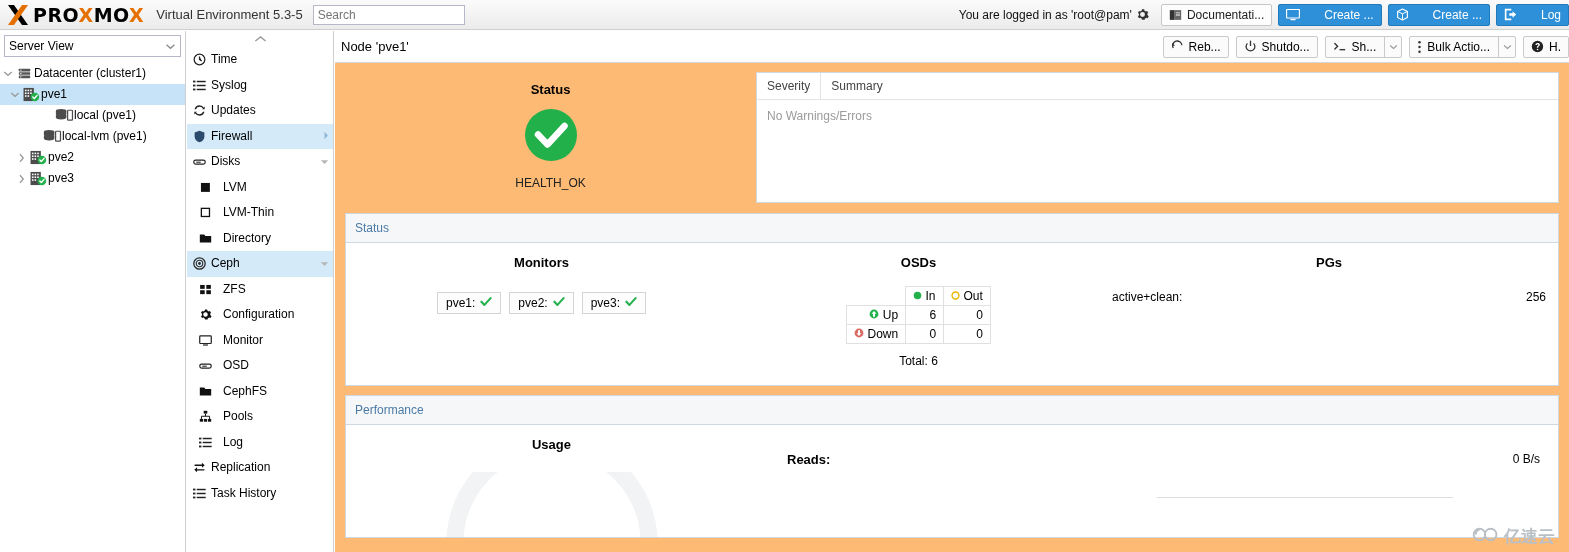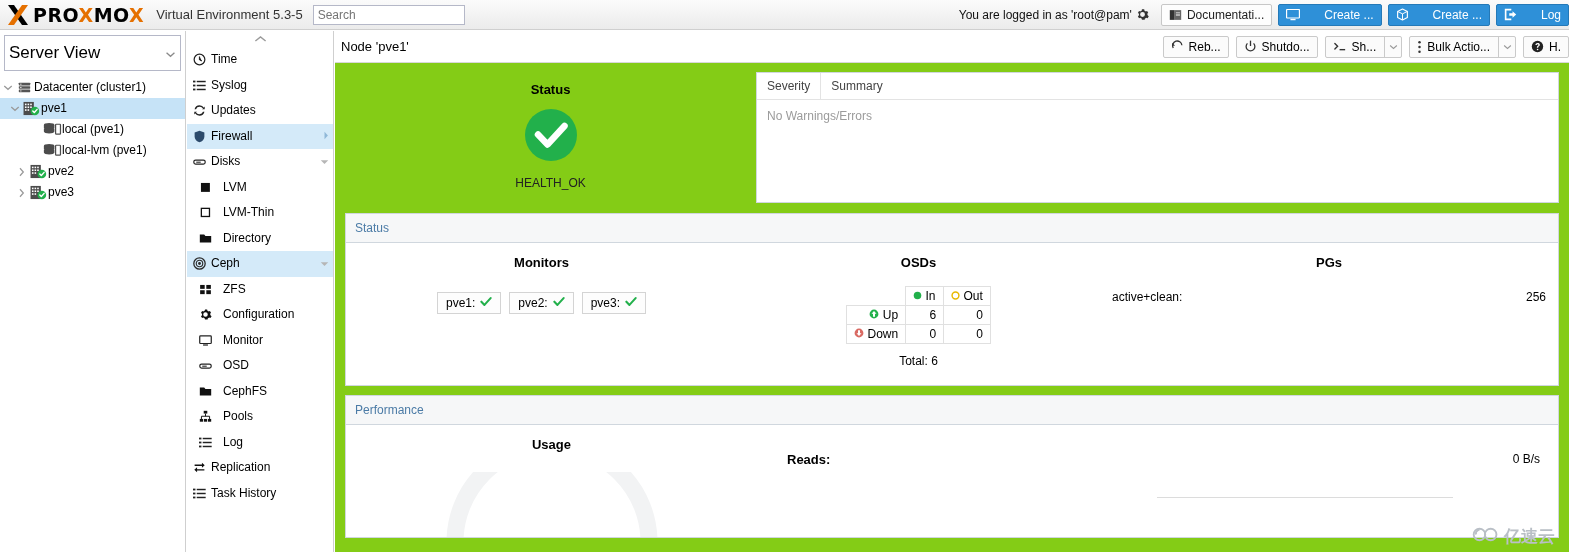--- a/index.html
+++ b/index.html
@@ -59,24 +59,24 @@
     background: #2e90d8; border: 1px solid #2479b8; color: #fff; gap: 24px;
   }
   .hbtn svg { display: block; flex: 0 0 auto; }
 
   
   #treepanel {
     position: absolute; left: 0; top: 31px; width: 186px; height: 521px;
     background: #fff; border-right: 1px solid #cfcfcf;
   }
   #serverview {
-    height: 36px; margin: 4px 4px 2px 4px;
+    height: 22px; margin: 4px 4px 2px 4px;
     border: 1px solid #b5b8c8; background: #fff;
     display: flex; align-items: center; padding: 0 4px;
-    font-size: 17px; cursor: pointer;
+    font-size: 12px; cursor: pointer;
   }
   #serverview .caret { margin-left: auto; }
   #tree { padding-top: 4px; }
   .tnode {
     display: flex; align-items: center; height: 21px;
     font-size: 12px; white-space: nowrap; cursor: pointer; padding-right: 3px;
   }
   .tnode.sel { background: #c6e3f7; }
   .twist { width: 15px; flex: 0 0 15px; display: flex; justify-content: center; }
   .tico { width: 19px; flex: 0 0 19px; display: flex; align-items: center; justify-content: center; }
@@ -94,21 +94,21 @@
   }
   .nitem.sel { background: #d4eaf9; }
   .nitem .nico { width: 24px; flex: 0 0 24px; display: flex; align-items: center; justify-content: center; }
   .nitem.child .nico { width: 36px; flex: 0 0 36px; justify-content: center; }
   .nitem .nlabel { line-height: 25px; }
   .nitem .narrow { margin-left: auto; color: #8fb8d8; font-size: 10px; }
 
   
   #content {
     position: absolute; left: 335px; top: 31px; width: 1234px; height: 521px;
-    background: #84cc16; overflow: hidden;
+    background: #fdba74; overflow: hidden;
   }
   #nodebar {
     height: 32px; border-bottom: 1px solid #d8d8d8;
     display: flex; align-items: center; background: #fff;
   }
   #nodetitle { font-size: 13px; padding-left: 6px; }
   #nodebtns { margin-left: auto; display: flex; align-items: flex-start; padding-right: 0; }
   .tbtn {
     height: 22px; display: flex; align-items: center; gap: 5px;
     padding: 0 7px; margin-left: 7px; white-space: nowrap;
@@ -308,21 +308,21 @@
               <rect x="7.6" y="5.8" width="1.7" height="1.7"></rect>
               <rect x="2" y="8.8" width="1.7" height="1.7"></rect>
               <rect x="4.8" y="8.8" width="1.7" height="1.7"></rect>
             </g>
             <circle cx="12.6" cy="10.6" r="4.6" fill="#22b04b"></circle>
             <path fill="none" stroke="#fff" stroke-width="1.5" stroke-linecap="round" stroke-linejoin="round" d="M10.4 10.6l1.6 1.7 3-3.4"></path>
           </svg>
         </span>
         <span class="tlabel">pve1</span>
       </div>
-      <div class="tnode" style="padding-left: 28px;">
+      <div class="tnode" style="padding-left: 40px;">
         <span class="twist"></span>
         <span class="tico">
           <svg width="19" height="15" viewBox="0 0 20 16">
             <g fill="#4c4c4c">
               <ellipse cx="6.4" cy="3.2" rx="5.6" ry="2.1"></ellipse>
               <path d="M0.8 3.2v3.1c0 1.2 2.5 2.1 5.6 2.1s5.6-.9 5.6-2.1V3.2z"></path>
               <path d="M0.8 7.1v3.1c0 1.2 2.5 2.1 5.6 2.1s5.6-.9 5.6-2.1V7.1z"></path>
             </g>
             <rect x="13.3" y="2.4" width="5.2" height="10.6" rx="0.7" fill="none" stroke="#4c4c4c" stroke-width="1.3"></rect>
           </svg>

